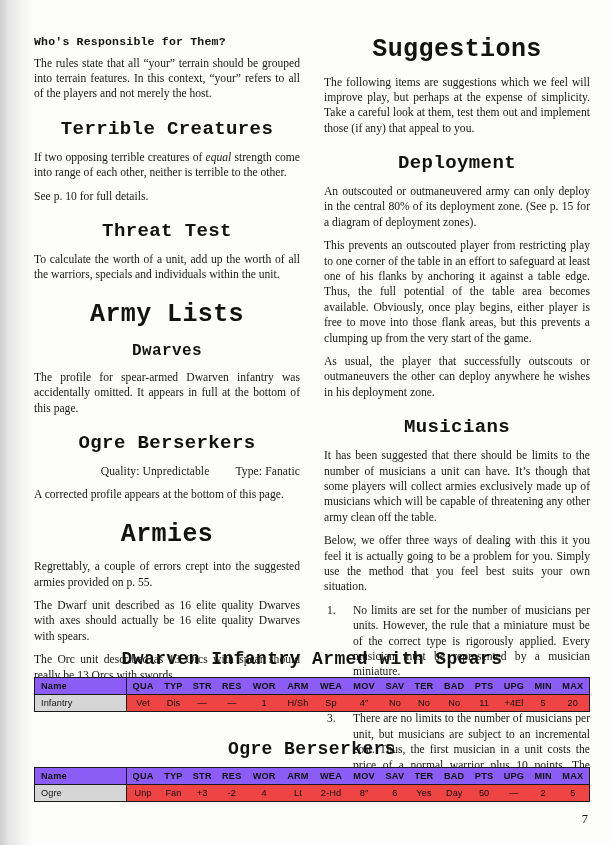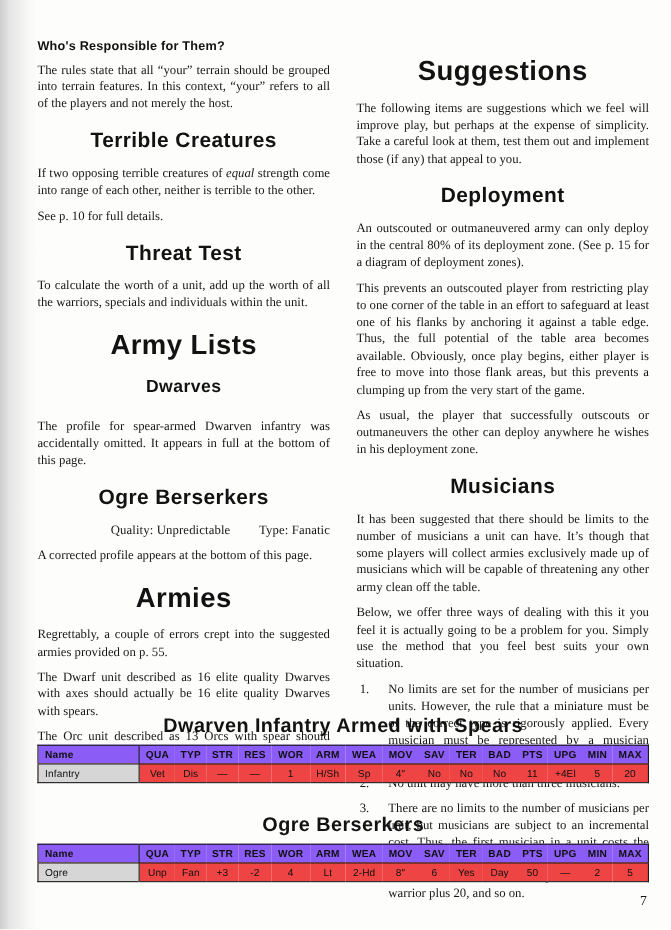--- a/index.html
+++ b/index.html
@@ -37,31 +37,31 @@
     left: 34px;
     top: 36px;
     width: 556px;
     display: flex;
     gap: 24px;
   }
   .col { width: 266px; }
 
   
   .h-main, .h-sec, .h-sub, .h-small, .h-table {
-    font-family: Liberation Sans, sans-serif;
+    font-family: Liberation Mono, monospace;
     font-weight: bold;
     text-align: center;
     color: #121212;
     letter-spacing: 0.4px;
     line-height: 1.1;
     margin: 0;
   }
   .h-main { font-size: 25px; margin-top: 18px; margin-bottom: 11px; }
   .h-sec  { font-size: 19px; margin-top: 17px; margin-bottom: 10px; }
-  .h-sub  { font-size: 16px; margin-top: 15px; margin-bottom: 19px; }
+  .h-sub  { font-size: 16px; margin-top: 15px; margin-bottom: 9px; }
   .h-small{
     font-size: 11.5px; font-weight: bold; text-align: left;
     margin: 0 0 7px 0; letter-spacing: 0.2px;
   }
   .h-table { font-size: 18px; margin: 0 0 7px 0; }
 
   
   p.body {
     font-size: 11.6px;
     line-height: 1.33;
@@ -179,21 +179,21 @@
       <p class="body">A corrected profile appears at the bottom of this page.</p>
 
       <h1 class="h-main">Armies</h1>
       <p class="body">Regrettably, a couple of errors crept into the suggested armies provided on p. 55.</p>
       <p class="body">The Dwarf unit described as 16 elite quality Dwarves with axes should actually be 16 elite quality Dwarves with spears.</p>
       <p class="body last">The Orc unit described as 13 Orcs with spear should really be 13 Orcs with swords.</p>
     </div>
 
     <div class="col">
 
-      <h1 class="h-main" style="margin-top:16px">Suggestions</h1>
+      <h1 class="h-main" style="margin-top:0">Suggestions</h1>
       <p class="body">The following items are suggestions which we feel will improve play, but perhaps at the expense of simplicity. Take a careful look at them, test them out and implement those (if any) that appeal to you.</p>
 
       <h2 class="h-sec">Deployment</h2>
       <p class="body">An outscouted or outmaneuvered army can only deploy in the central 80% of its deployment zone. (See p. 15 for a diagram of deployment zones).</p>
       <p class="body">This prevents an outscouted player from restricting play to one corner of the table in an effort to safeguard at least one of his flanks by anchoring it against a table edge. Thus, the full potential of the table area becomes available. Obviously, once play begins, either player is free to move into those flank areas, but this prevents a clumping up from the very start of the game.</p>
       <p class="body">As usual, the player that successfully outscouts or outmaneuvers the other can deploy anywhere he wishes in his deployment zone.</p>
 
       <h2 class="h-sec">Musicians</h2>
       <p class="body">It has been suggested that there should be limits to the number of musicians a unit can have. It’s though that some players will collect armies exclusively made up of musicians which will be capable of threatening any other army clean off the table.</p>
       <p class="body">Below, we offer three ways of dealing with this it you feel it is actually going to be a problem for you. Simply use the method that you feel best suits your own situation.</p>

